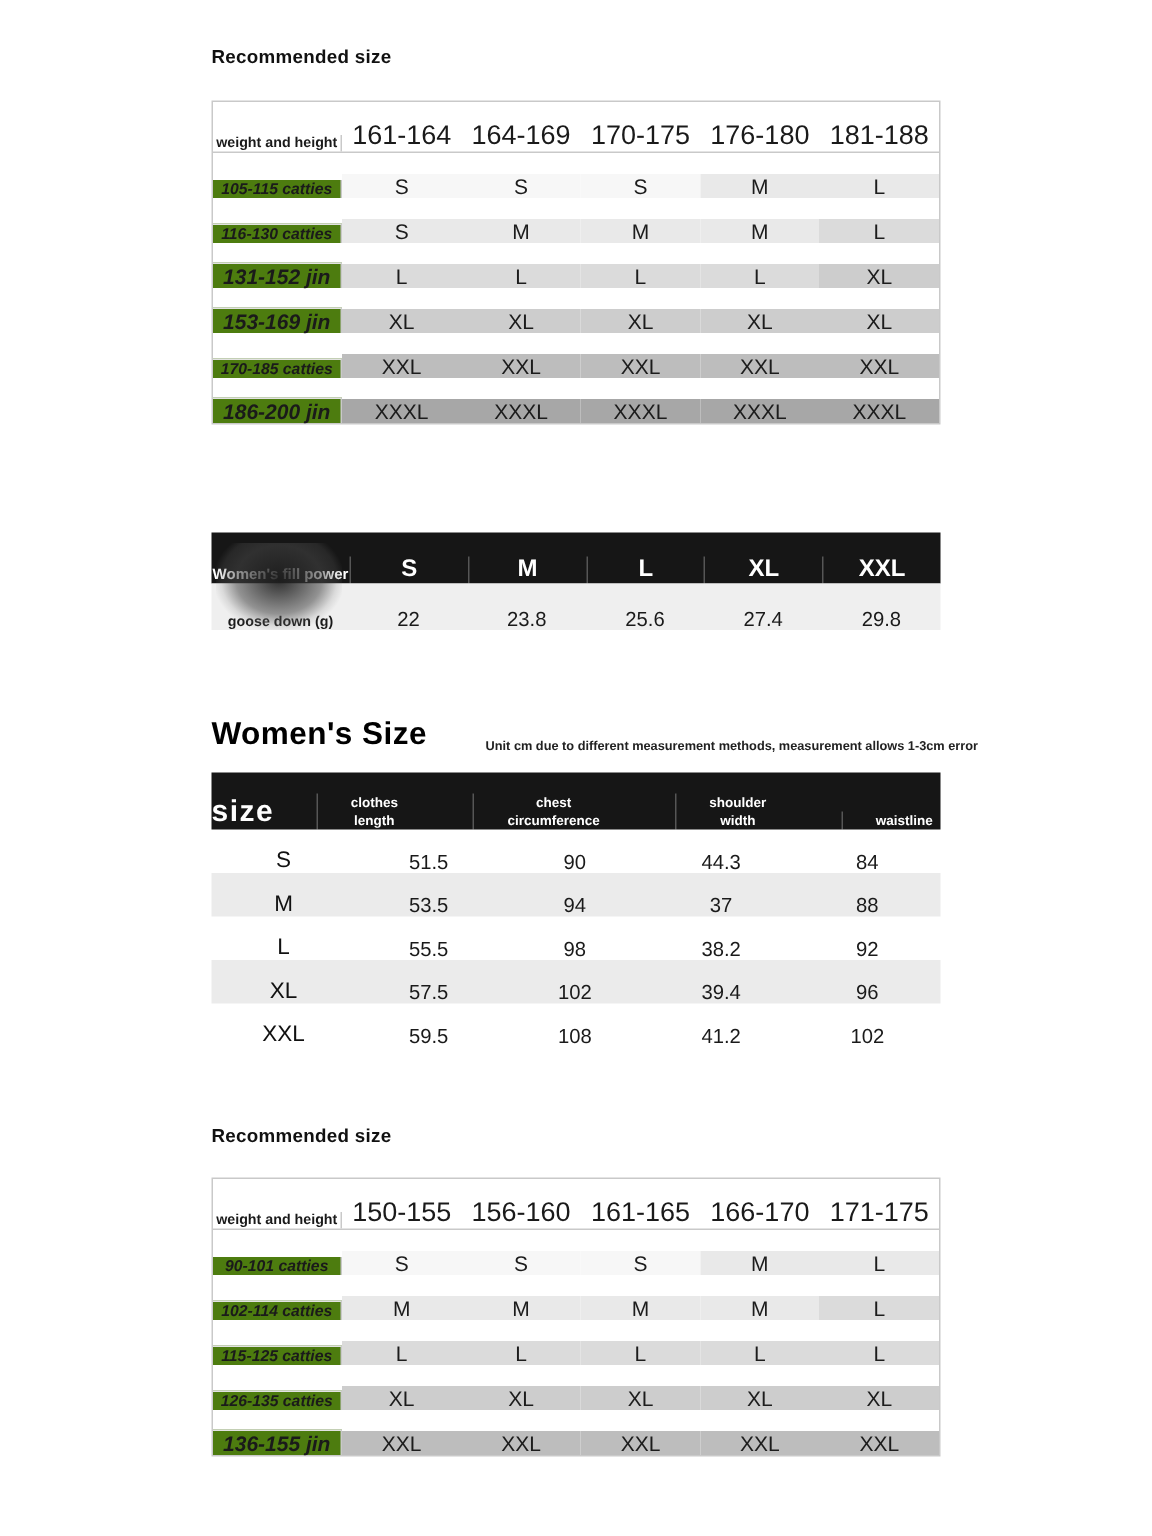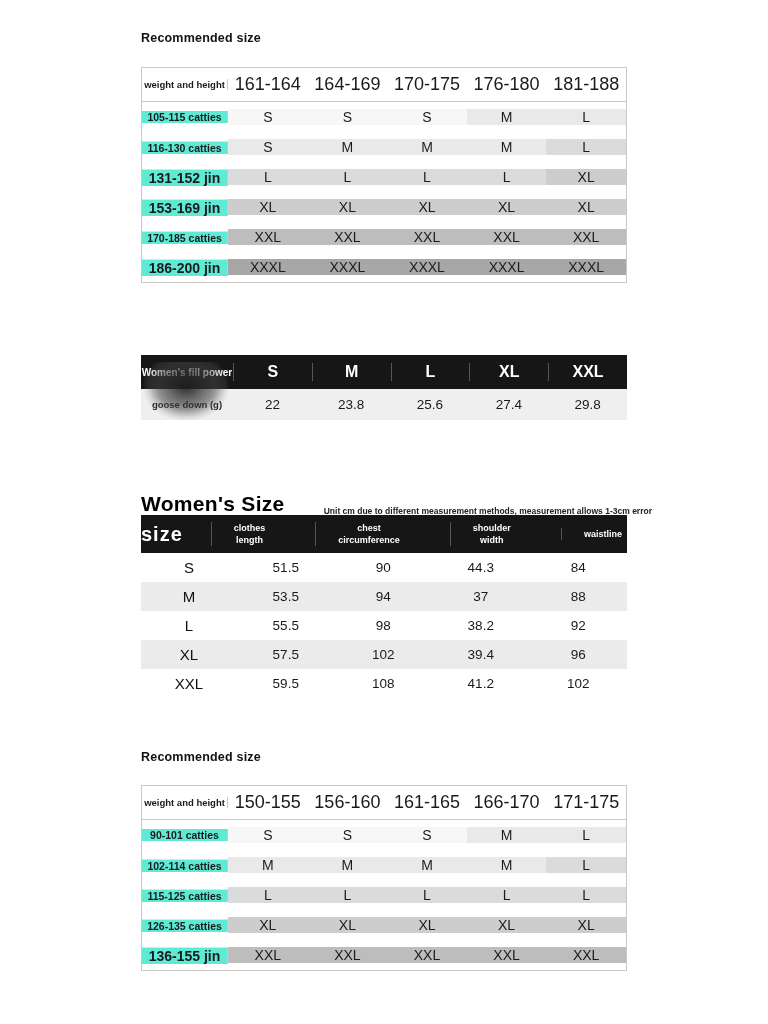--- a/index.html
+++ b/index.html
@@ -6,39 +6,39 @@
   body { background:#ffffff; }
   .canvas {
     position:relative; width:768px; height:1024px; background:#ffffff;
     font-family:"Liberation Sans", sans-serif; color:#1a1a1a; overflow:hidden;
   }
   .sec-title { position:absolute; left:141px; font-size:12.5px; font-weight:bold; letter-spacing:0.2px; color:#111; }
   #title-rec1 { top:31px; }
   #title-rec2 { top:750px; }
 
   .womens-head { position:absolute; left:141px; top:478px; width:511px; display:flex; align-items:flex-end; justify-content:space-between; }
-  .womens-title { font-size:21px; font-weight:bold; letter-spacing:0.3px; color:#000;margin-top:14px; }
+  .womens-title { font-size:21px; font-weight:bold; letter-spacing:0.3px; color:#000; }
   .womens-note { font-size:8.5px; font-weight:bold; color:#222; margin-bottom:0; }
 
   .dtable { position:absolute; left:141px; width:486px; background:#fff; }
   #table-rec1 { top:67px; }
   #table-fill { top:355px; }
   #table-womens { top:515px; }
   #table-rec2 { top:785px; }
 
-  .trow { display:flex; align-items:center; }
+  .trow { display:flex; align-items:flex-end; }
   .tcell { display:flex; align-items:center; justify-content:center; text-align:center; }
 
   
   .t-rec { border:1px solid var(--border); }
   .t-rec .thead { height:34px; border-bottom:1px solid var(--border); background:#fff; }
   .t-rec .corner { width:86px; font-size:9.5px; font-weight:bold; border-right:1px solid var(--border); }
   .t-rec .hcol { flex:1; font-size:18px; font-weight:normal; }
   .t-rec .brow { height:30px; }
-  .t-rec .rlabel { width:86px; font-size:10.5px; font-weight:bold; border-right:1px solid var(--border); background:#5eead4; }
+  .t-rec .rlabel { width:86px; font-size:10.5px; font-weight:bold; border-right:1px solid var(--border); background:#4d7c0f;font-style:italic; }
   .t-rec .rlabel.big { font-size:14px; }
   .t-rec .brow + .brow .rlabel { border-top:1px solid #e2e2e2; }
   .t-rec .val { flex:1; font-size:14px; color:#1c1c1c; }
 
   
   .t-dark .thead { background:var(--hdr); color:#fff; }
   .t-dark .hcol { border-left:1px solid rgba(255,255,255,0.28); }
 
   .t-fill .thead { height:34px; }
   .t-fill .corner { width:92px; font-size:10px; font-weight:bold; }

